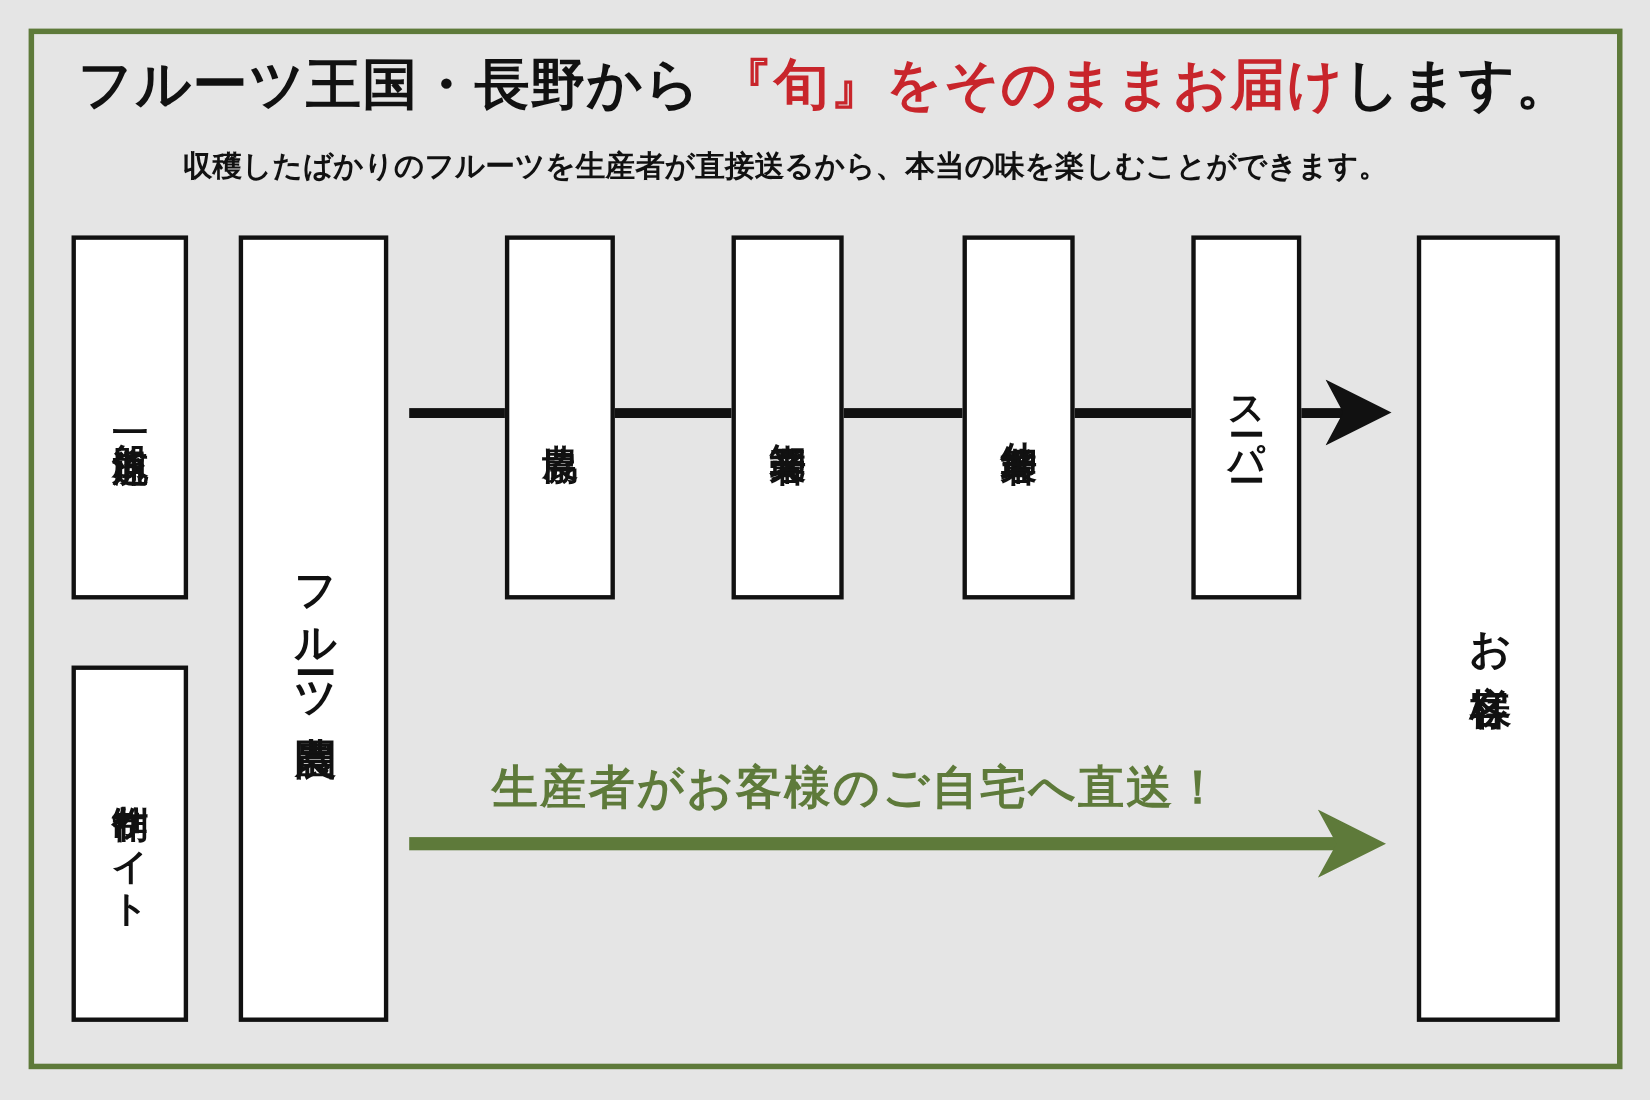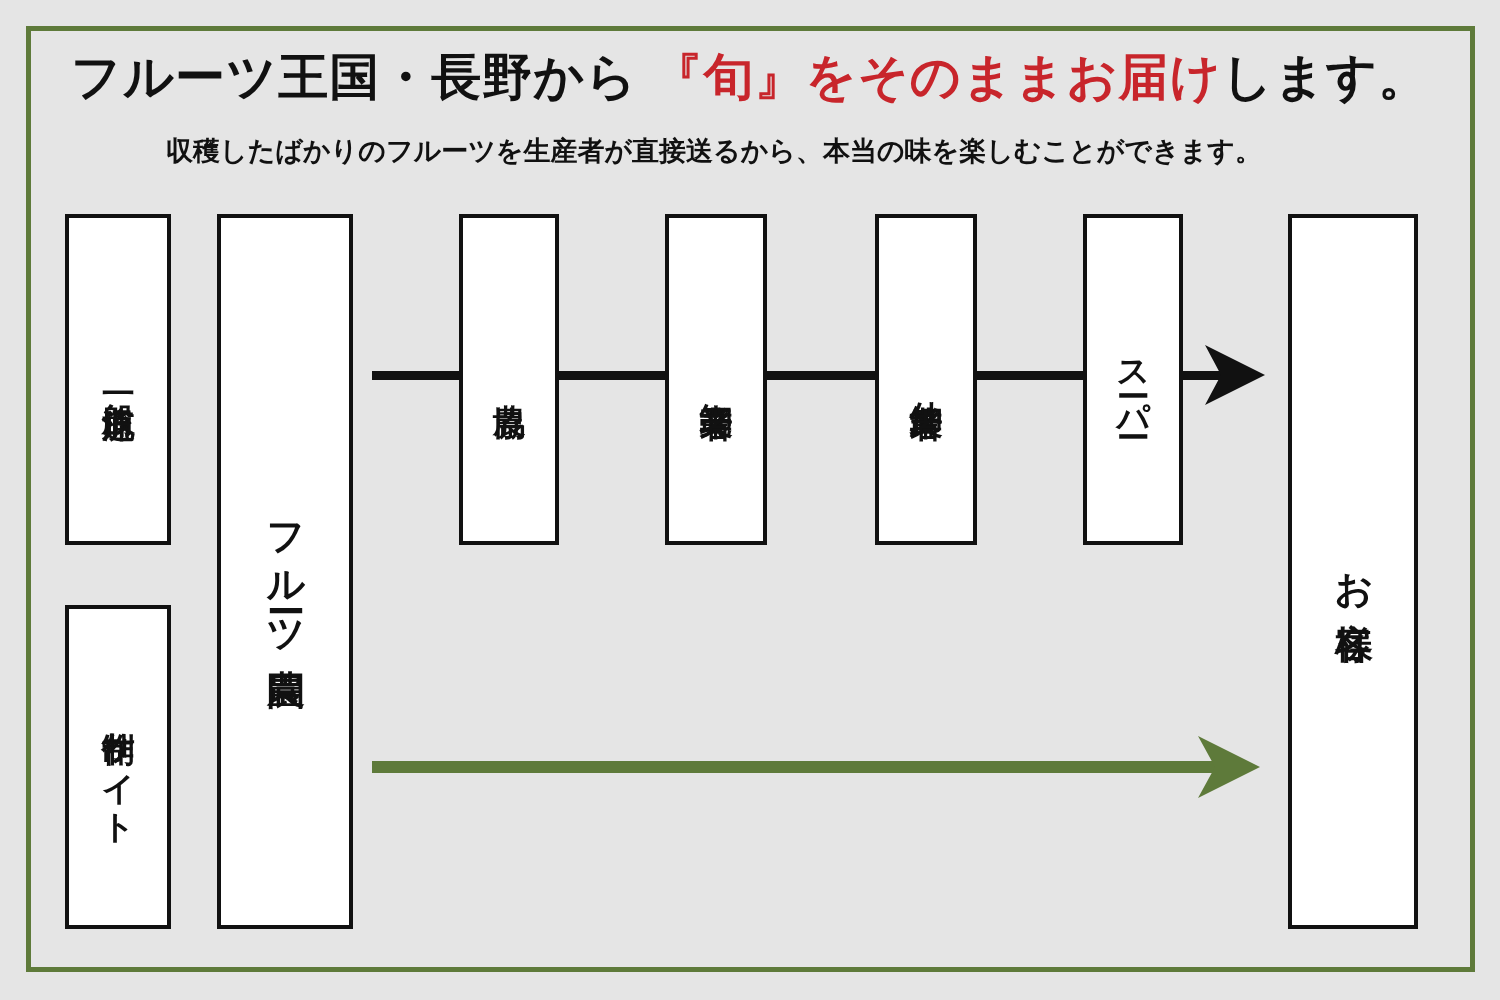--- a/index.html
+++ b/index.html
@@ -165,19 +165,20 @@
 
   <div class="blackline" style="left:1180px; top:371px; width:55px;"></div>
   <svg class="arrowhead" style="left:1205px; top:345px;" width="62" height="60" viewBox="0 0 62 60">
     <path d="M0,0 L60,30 L0,60 L16,30 Z" fill="#111111"></path>
   </svg>
 
   <div class="vbox wide" style="left:1288px; top:214px; width:130px; height:715px;">
     <span class="vlabel">お客様</span>
   </div>
 
+  <div id="green-text" style="left:447px; top:688px;">生産者がお客様のご自宅へ直送！</div>
 
   <div id="green-line" style="left:372px; top:761px; width:858px;"></div>
   <svg class="arrowhead" style="left:1198px; top:736px;" width="64" height="62" viewBox="0 0 64 62">
     <path d="M0,0 L62,31 L0,62 L17,31 Z" fill="#5e7a3a"></path>
   </svg>
 
 </div>
 
 </body></html>

